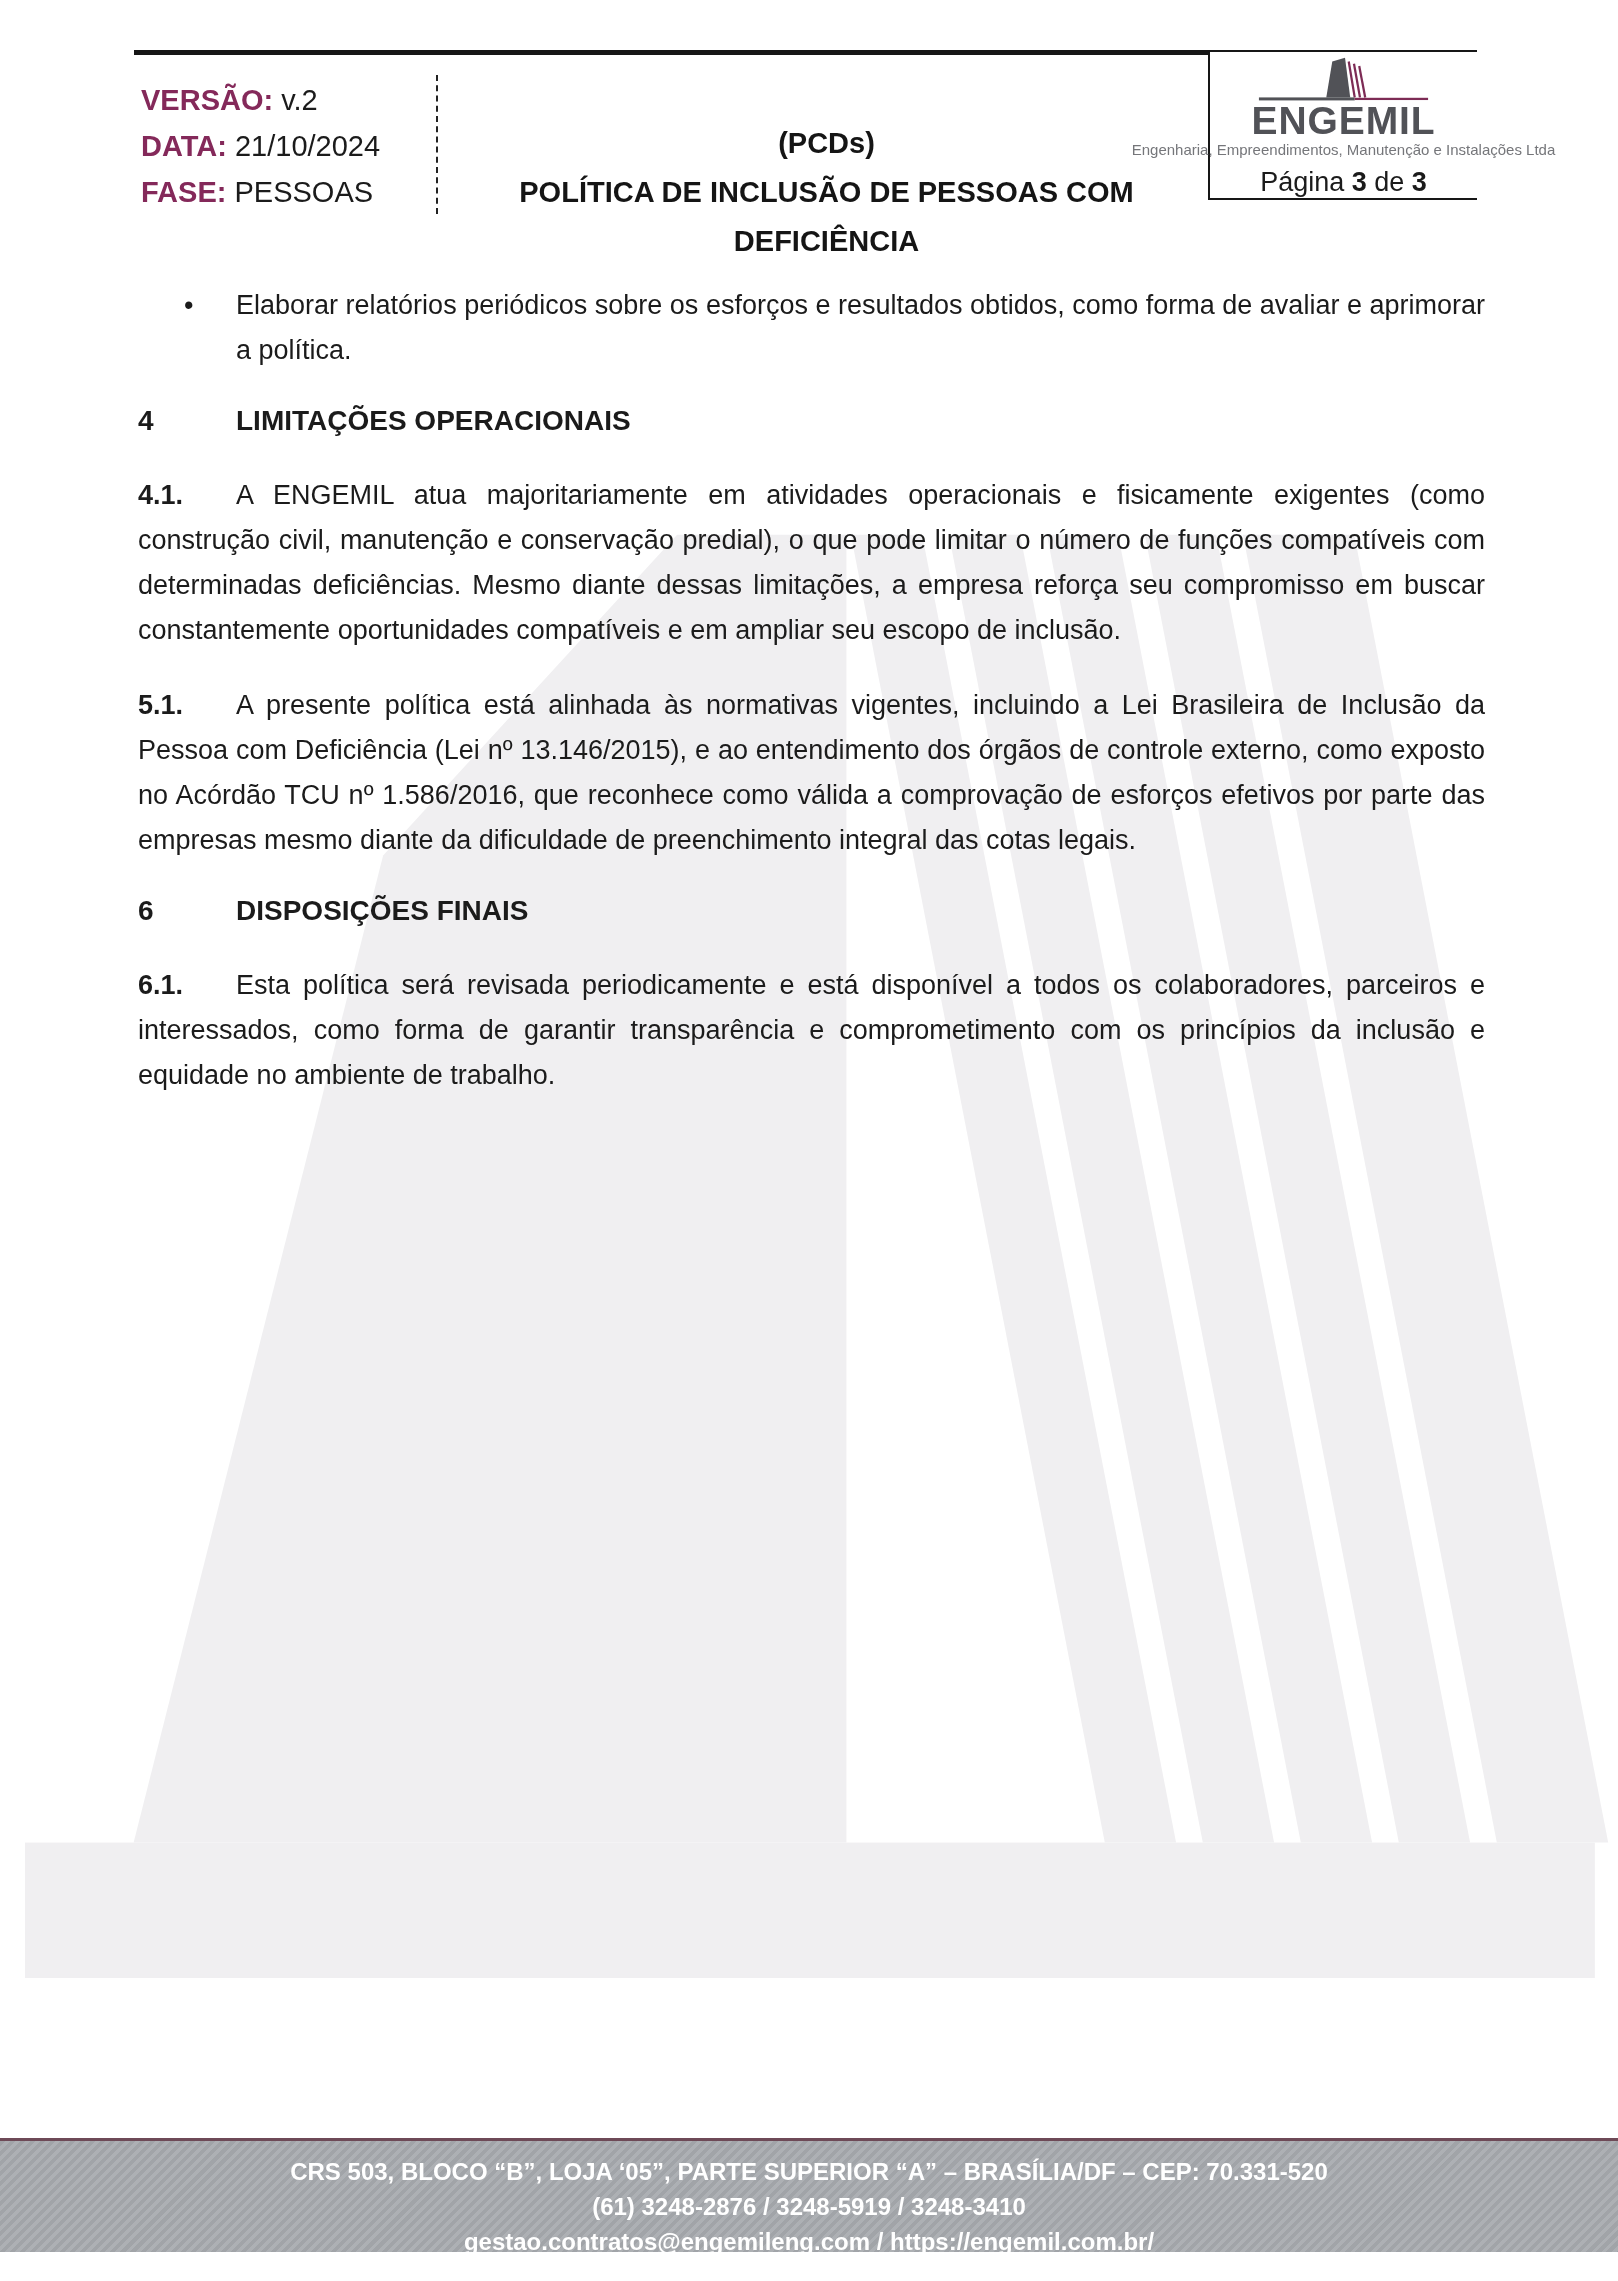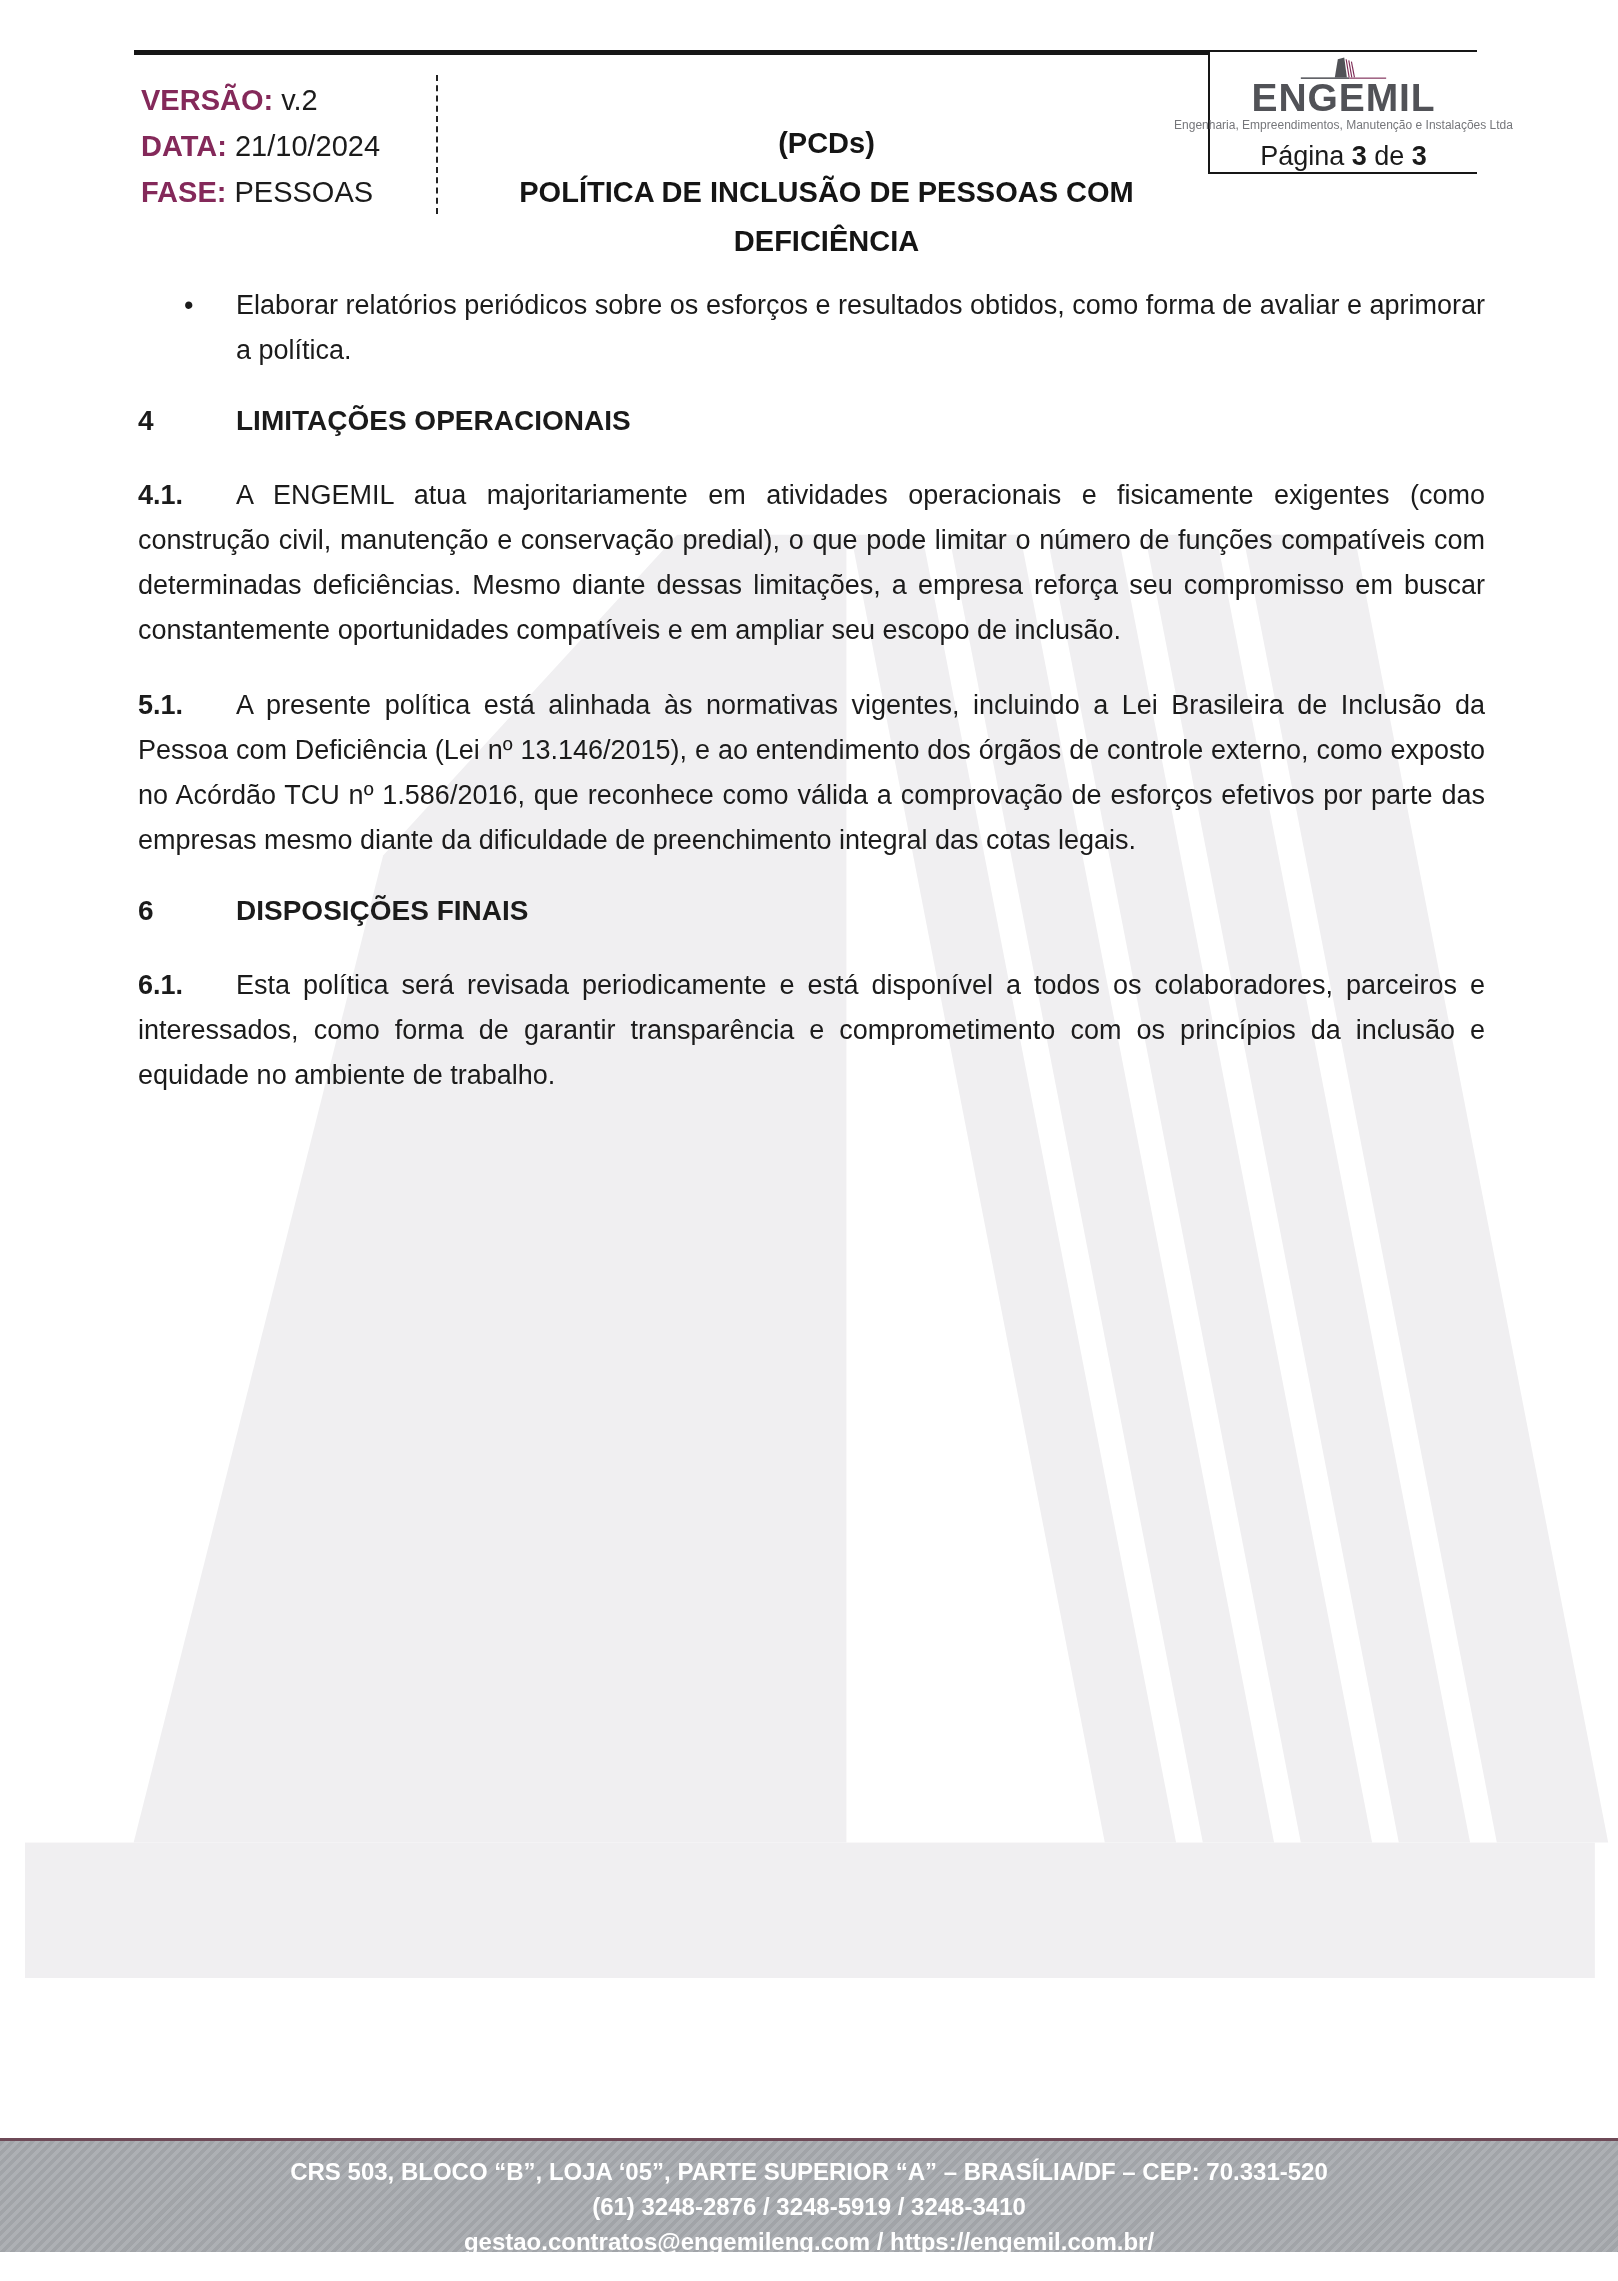--- a/index.html
+++ b/index.html
@@ -10,26 +10,26 @@
   
   .watermark{position:absolute;left:0;top:0;width:1618px;height:2281px;z-index:0;}
   
   .top-rule{position:absolute;left:134px;top:50px;width:1075px;height:4.5px;background:#161616;z-index:2;}
   .version-block{position:absolute;left:141px;top:77px;z-index:2;font-size:29px;line-height:46px;font-weight:700;}
   .version-block .lbl{color:#84295A;font-weight:700;}
   .version-block .val{color:#1b1b1b;font-weight:400;}
   .dashed-divider{position:absolute;left:436px;top:75px;height:139px;width:0;border-left:2.7px dashed #222;z-index:2;}
   .title-block{position:absolute;left:450px;top:119px;width:753px;text-align:center;z-index:2;
     font-size:29px;font-weight:700;line-height:49px;color:#151515;}
-  .logo-box{position:absolute;left:1208px;top:50px;width:269px;height:124px;z-index:2;
+  .logo-box{position:absolute;left:1208px;top:50px;width:269px;height:150px;z-index:2;
     border:2.7px solid #161616;border-right:none;box-sizing:border-box;
     display:flex;flex-direction:column;align-items:center;padding-top:4.5px;background:#fff;}
   .logo-mark{display:block;}
   .logo-name{font-size:39px;font-weight:800;letter-spacing:0.9px;color:#515257;line-height:39px;margin-top:-1.8px;}
-  .logo-tagline{font-size:12px;color:#75767a;white-space:nowrap;margin-top:0.9px;}
+  .logo-tagline{font-size:15px;color:#75767a;white-space:nowrap;margin-top:0.9px;}
   .page-count{font-size:27px;color:#1b1b1b;margin-top:9px;}
   .page-count .b{font-weight:700;}
   
   .content{position:absolute;left:138px;top:283px;width:1347px;z-index:1;font-size:27px;line-height:45px;}
   .bullet-item{position:relative;padding-left:98px;text-align:justify;margin:0;}
   .bullet-item::before{content:"•";position:absolute;left:46px;top:0;font-size:27px;}
   .sec-heading{margin:25px 0 0 0;font-weight:700;font-size:28px;}
   .para{margin:30px 0 0 0;text-align:justify;}
   .num{display:inline-block;min-width:98px;font-weight:700;}
   

